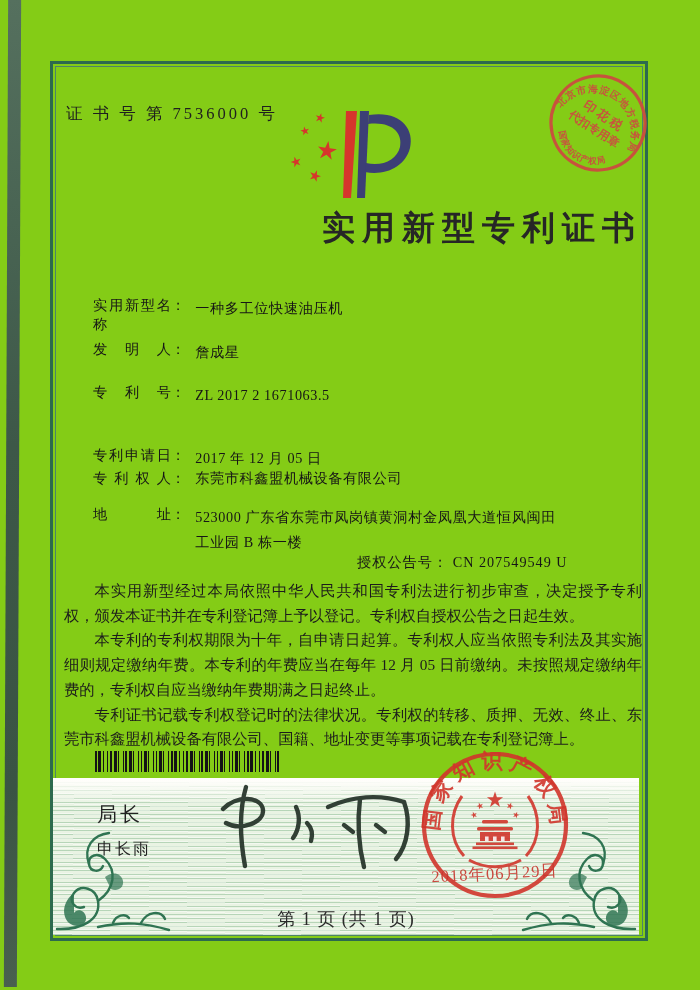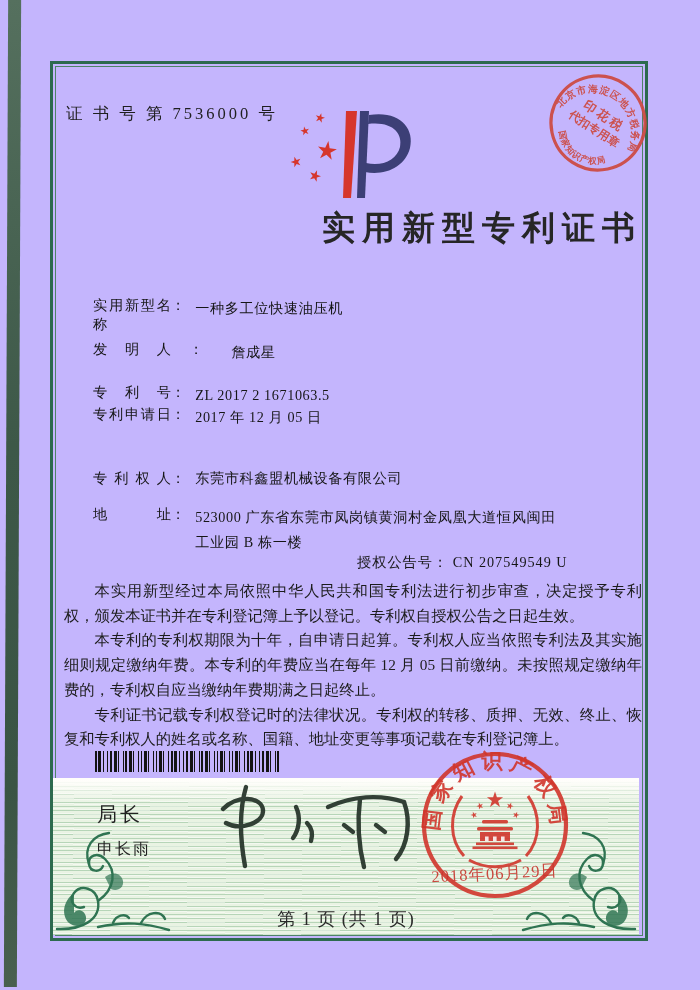--- a/index.html
+++ b/index.html
@@ -1,17 +1,17 @@
 <!DOCTYPE html>
 <html><head>
 <meta charset="utf-8">
 <style>
   html,body{margin:0;padding:0;}
   body{width:700px;height:990px;background:#f8f7f2;font-family:"Liberation Serif","DejaVu Serif",serif;}
-  .stage{position:relative;width:700px;height:990px;overflow:hidden;background:#c4b5fd;color:#222;}
+  .stage{position:relative;width:700px;height:990px;overflow:hidden;background:#84cc16;color:#222;}
   
   .book-edge{position:absolute;left:6px;top:0;width:13px;height:987px;
     background:linear-gradient(180deg,#55705e 0%,#3d5848 45%,#3a5444 80%,#49604f 100%);
     transform:rotate(.25deg);}
   
   .frame{position:absolute;left:50px;top:61px;width:592px;height:874px;
     border:3px solid #2d6a4e;}
   .frame .inner-line{position:absolute;inset:2px;border:1.2px solid #4e8467;}
   
   .guilloche{position:absolute;left:53px;top:778px;width:586px;height:157px;
@@ -29,22 +29,22 @@
   
   .logo{position:absolute;left:273px;top:106px;width:156px;height:96px;}
   
   .title{position:absolute;left:50px;top:206px;width:592px;text-align:right;
     font-size:33px;font-weight:700;letter-spacing:7px;color:#262626;text-indent:7px;}
   
   .row{position:absolute;left:93px;display:flex;align-items:flex-start;font-size:14.2px;color:#161616;}
   .f-label{display:inline-block;width:78px;text-align:justify;text-align-last:justify;letter-spacing:0;}
   .f-colon{display:inline-block;margin:0 2px 0 0;}
   .f-value{display:inline-block;margin-left:8px;white-space:pre-line;letter-spacing:.6px;max-width:450px;line-height:25px;}
-  .row-name{top:296px;} .row-inventor{top:340px;gap:18px;} .row-patno{top:383px;}
-  .row-appdate{top:405px;} .row-patentee{top:466px;align-items:center;} .row-address{top:505px;}
+  .row-name{top:296px;} .row-inventor{top:340px;} .row-patno{top:383px;}
+  .row-appdate{top:446px;} .row-patentee{top:466px;align-items:center;} .row-address{top:505px;}
   .grant-a{position:absolute;left:93px;top:553px;font-size:14.2px;letter-spacing:1px;color:#161616;}
   .grant-b{position:absolute;left:357px;top:553px;font-size:14.2px;letter-spacing:1px;color:#161616;}
   
   .body-text{position:absolute;left:64px;top:579px;width:578px;}
   .body-text p{margin:0;font-size:15.3px;line-height:24.7px;text-indent:2em;text-align:justify;color:#1c1c1c;}
   
   .barcode{position:absolute;left:95px;top:751px;width:186px;height:21px;
     background:
       repeating-linear-gradient(90deg,
         #141414 0 1.6px, transparent 1.6px 3.4px,
@@ -161,21 +161,21 @@
   </div>
 
   <div class="grant-b">
     <span>授权公告号</span><span>：</span>
     <span>CN 207549549 U</span>
   </div>
 
   <div class="body-text">
     <p>本实用新型经过本局依照中华人民共和国专利法进行初步审查，决定授予专利权，颁发本证书并在专利登记簿上予以登记。专利权自授权公告之日起生效。</p>
     <p>本专利的专利权期限为十年，自申请日起算。专利权人应当依照专利法及其实施细则规定缴纳年费。本专利的年费应当在每年 12 月 05 日前缴纳。未按照规定缴纳年费的，专利权自应当缴纳年费期满之日起终止。</p>
-    <p>专利证书记载专利权登记时的法律状况。专利权的转移、质押、无效、终止、恢复和专利权人的姓名或名称、国籍、地址变更等事项记载在专利登记簿上。</p>
+    <p>专利证书记载专利权登记时的法律状况。专利权的转移、质押、无效、终止、东莞市科鑫盟机械设备有限公司、国籍、地址变更等事项记载在专利登记簿上。</p>
   </div>
 
   <div class="barcode"></div>
 
   <div class="director-label">局长</div>
   <div class="director-name">申长雨</div>
 
   <svg class="signature" viewBox="0 0 205 95">
     <g fill="none" stroke="#233127" stroke-width="4.4" stroke-linecap="round" opacity=".92">
       <path d="M38,8 C31,32 32,60 37,87"></path>

